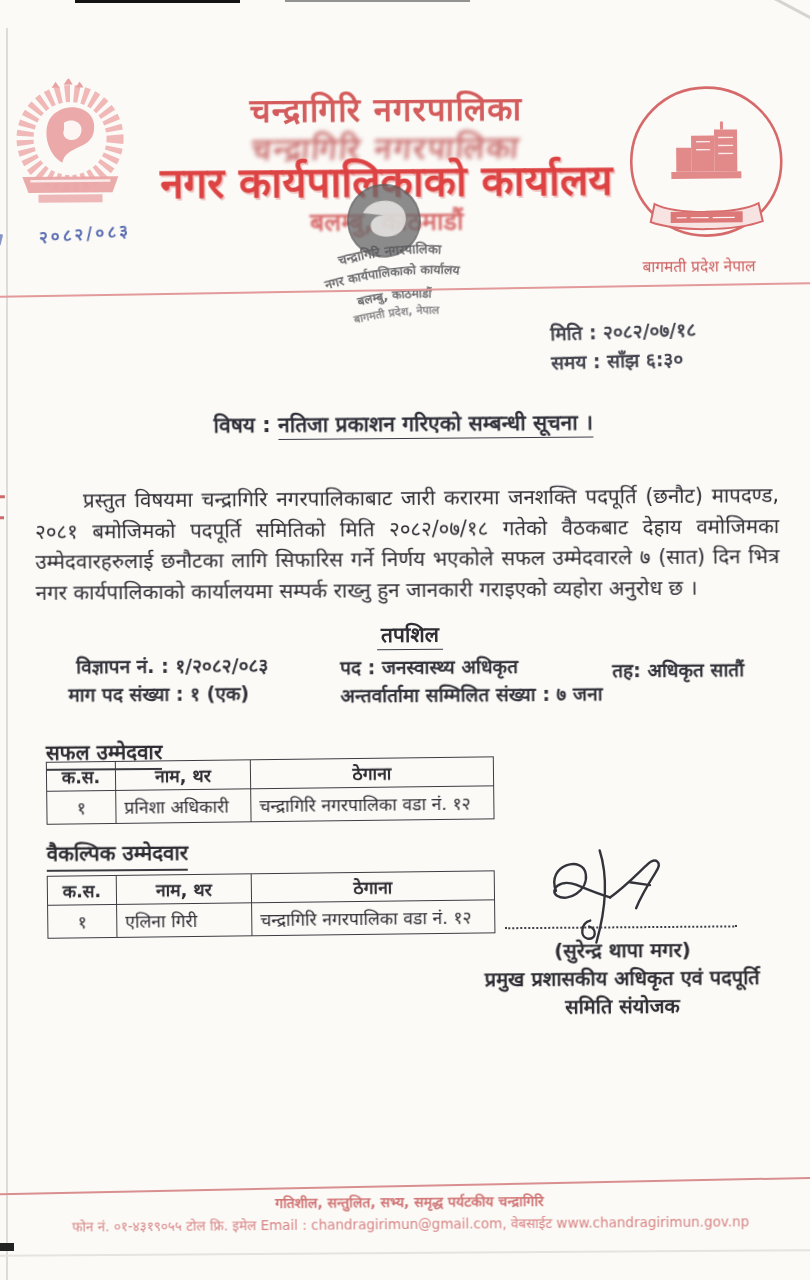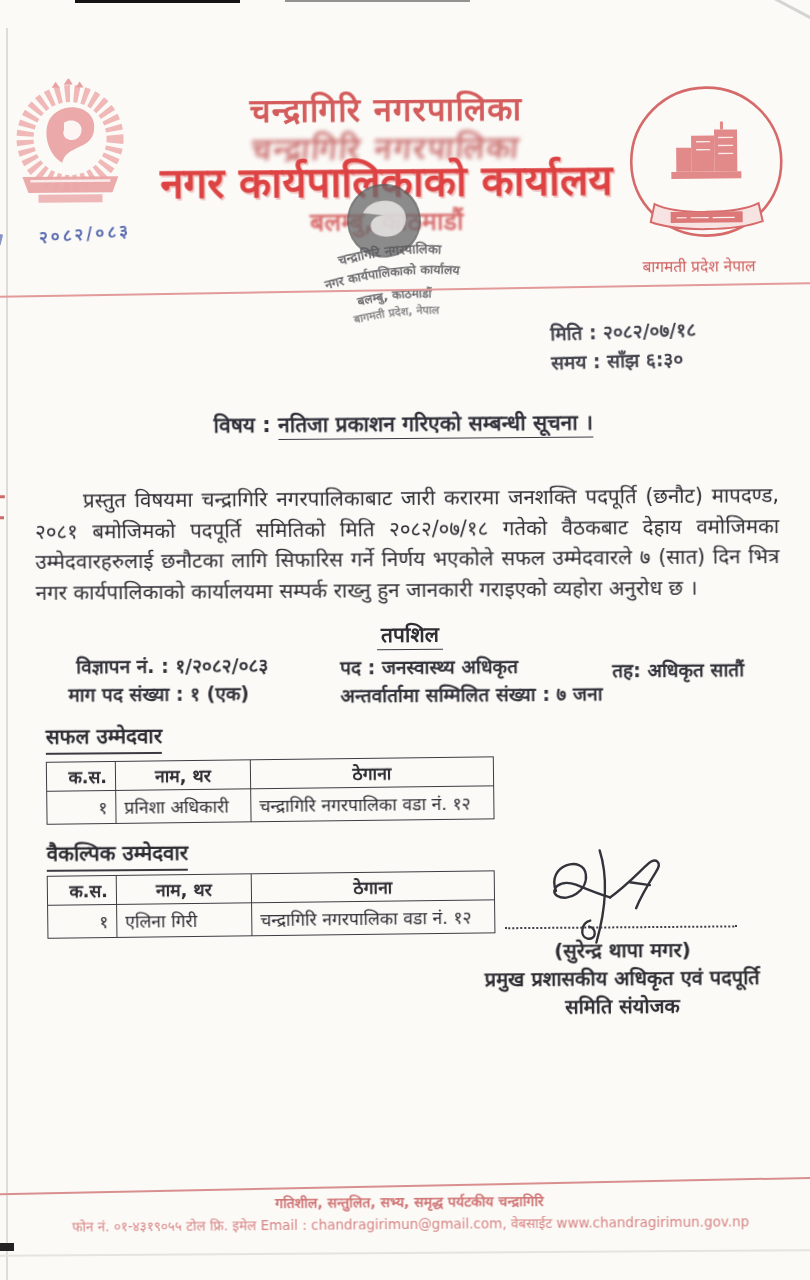--- a/index.html
+++ b/index.html
@@ -84,21 +84,21 @@
   table.cand{
     border-collapse:collapse;background:transparent;
     transform:rotate(-0.25deg);filter:blur(.18px);
   }
   table.cand th,table.cand td{
     border:1.7px solid #3c3c40;color:#2e2e34;
     font-size:17.5px;padding:2px 8px;
   }
   table.cand th{font-weight:bold;height:24px;}
   table.cand td{height:28px;}
-  .c-sn{width:52px;text-align:right;}
+  .c-sn{width:52px;text-align:center;}
   .c-name{width:118px;text-align:center;}
   .c-addr{width:226px;text-align:center;}
   td.c-name,td.c-addr{text-align:left;padding-left:12px;}
   
   .dotline{
     left:503px;top:914px;width:232px;height:14px;
     border-bottom:2.6px dotted #3e3e46;
   }
   .sig-name{left:495px;top:938px;width:250px;text-align:center;
     font-size:20px;font-weight:bold;color:#2d2d33;filter:blur(.2px);}
@@ -226,21 +226,21 @@
 
   <div class="abs tapasil">
     <span>तपशिल</span>
   </div>
   <div class="abs det" style="left:76px;top:651px;">विज्ञापन नं. : १/२०८२/०८३</div>
   <div class="abs det" style="left:68px;top:679px;">माग पद संख्या : १ (एक)</div>
   <div class="abs det" style="left:340px;top:654px;">पद : जनस्वास्थ्य अधिकृत</div>
   <div class="abs det" style="left:612px;top:659px;">तह: अधिकृत सातौं</div>
   <div class="abs det" style="left:340px;top:682px;">अन्तर्वार्तामा सम्मिलित संख्या : ७ जना</div>
 
-  <div class="abs sec-head" style="left:45px;top:719px;">सफल उम्मेदवार</div>
+  <div class="abs sec-head" style="left:45px;top:735px;">सफल उम्मेदवार</div>
   <table class="cand abs" style="left:45px;top:758px;">
     <thead>
       <tr>
         <th class="c-sn">क.स.</th>
         <th class="c-name">नाम, थर</th>
         <th class="c-addr">ठेगाना</th>
       </tr>
     </thead>
     <tbody>
       <tr>

